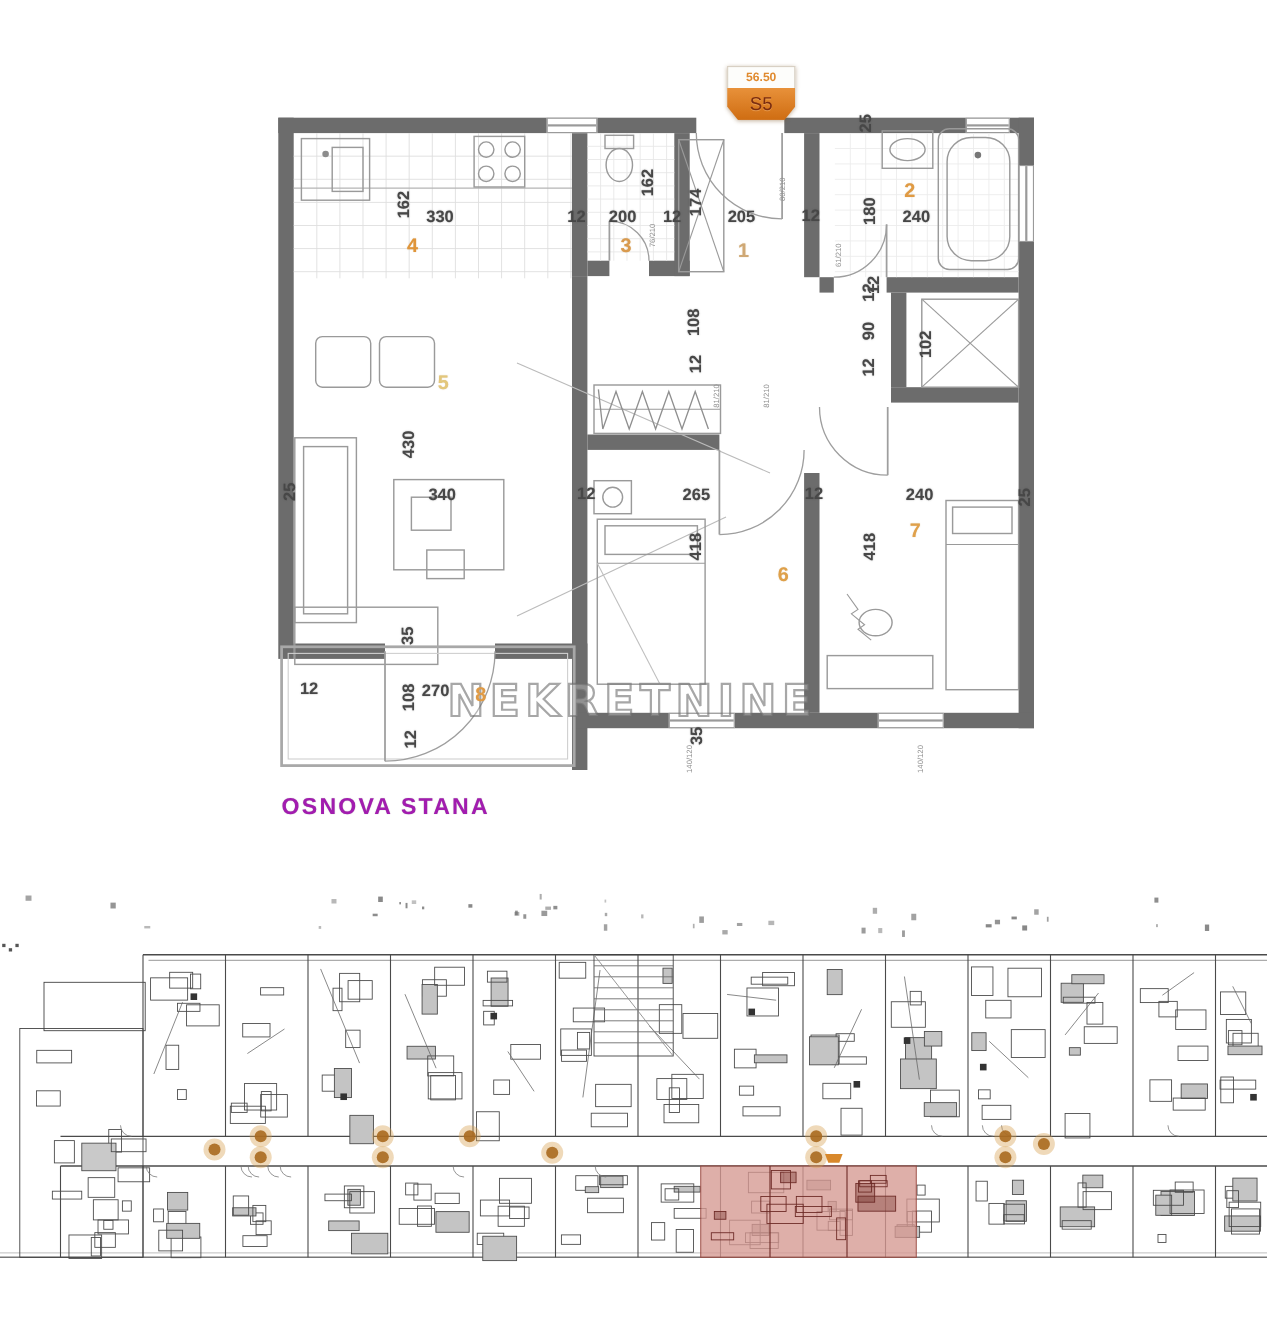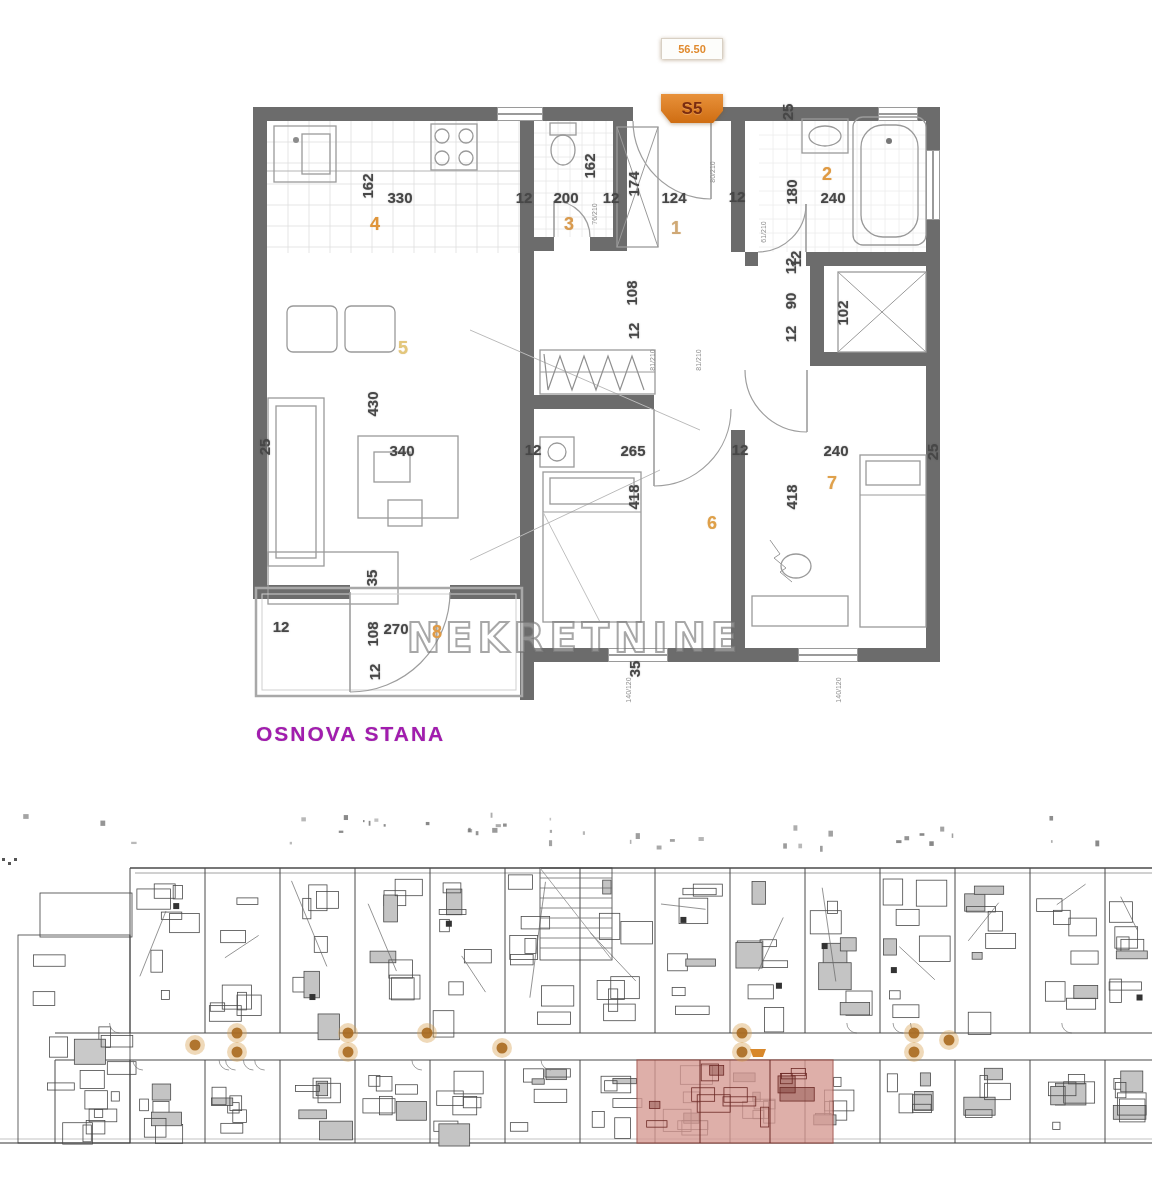--- a/index.html
+++ b/index.html
@@ -17,30 +17,30 @@
        color:#8f8f8f;white-space:nowrap;z-index:6;}
   
   .wm{position:absolute;z-index:5;text-align:center;font-weight:bold;line-height:1;
       font-family:"DejaVu Sans",sans-serif;pointer-events:none;}
   .wm1{left:338px;top:524px;width:474px;font-size:94px;letter-spacing:1px;color:rgba(102,102,102,.55);}
   .wm2{left:352px;top:618px;width:446px;font-size:40px;letter-spacing:5px;
        color:rgba(255,255,255,.25);-webkit-text-stroke:2px rgba(108,108,108,.6);}
   .plan-title{position:absolute;left:256px;top:722px;font-size:21px;font-weight:bold;
       letter-spacing:2px;color:#a21caf;z-index:6;text-shadow:0 0 1px rgba(140,140,140,.6);}
   
-  .badge{position:absolute;left:659px;top:38px;width:64px;height:50px;z-index:7;
+  .badge{position:absolute;left:659px;top:60px;width:64px;height:50px;z-index:7;
          filter:drop-shadow(0 1px 2px rgba(120,80,30,.45));}
   .badge-top{position:absolute;left:2px;top:0;width:60px;height:20px;background:#fdfdfb;
       border:1px solid #d8d0c4;border-bottom:none;display:flex;align-items:center;justify-content:center;
       font-size:11px;font-weight:bold;color:#e08a2e;}
   .badge-bottom{position:absolute;left:2px;top:20px;width:62px;height:29px;background:#dd7d22;
       background:linear-gradient(#e8913a,#cf6d12);
       clip-path:polygon(0 0,100% 0,100% 58%,84% 100%,16% 100%,0 58%);
       display:flex;align-items:center;justify-content:center;
-      font-size:17px;font-weight:bold;color:#7a2c10;text-shadow:0 1px 0 rgba(255,200,140,.4);margin-top:36px;}
+      font-size:17px;font-weight:normal;color:#7a2c10;text-shadow:0 1px 0 rgba(255,200,140,.4);}
   svg{position:absolute;left:0;top:0;}
   #fixtures{z-index:2;}
   #walls{z-index:3;}
   #labels{z-index:6;}
   .stage > *{pointer-events:none;}
 </style>
 </head>
 <body>
 
 <div class="stage">
@@ -204,21 +204,21 @@
       </div>
     </div>
   <div id="labels">
       <div class="dim v" style="left: 367px; top: 186px;">162</div>
       <div class="dim" style="left: 400px; top: 197px;">330</div>
       <div class="dim" style="left: 524px; top: 197px;">12</div>
       <div class="dim" style="left: 566px; top: 197px;">200</div>
       <div class="dim" style="left: 611px; top: 197px;">12</div>
       <div class="dim v" style="left: 589px; top: 166px;">162</div>
       <div class="dim v" style="left: 633px; top: 184px;">174</div>
-      <div class="dim" style="left: 674px; top: 197px;">124</div>
+      <div class="dim" style="left: 674px; top: 197px;">205</div>
       <div class="dim" style="left: 737px; top: 196px;">12</div>
       <div class="dim v" style="left: 787px; top: 112px;">25</div>
       <div class="dim v" style="left: 791px; top: 192px;">180</div>
       <div class="dim" style="left: 833px; top: 197px;">240</div>
       <div class="dim v" style="left: 795px; top: 259px;">12</div>
       <div class="dim v" style="left: 631px; top: 293px;">108</div>
       <div class="dim v" style="left: 633px; top: 331px;">12</div>
       <div class="dim v" style="left: 790px; top: 266px;">12</div>
       <div class="dim v" style="left: 790px; top: 301px;">90</div>
       <div class="dim v" style="left: 790px; top: 334px;">12</div>

